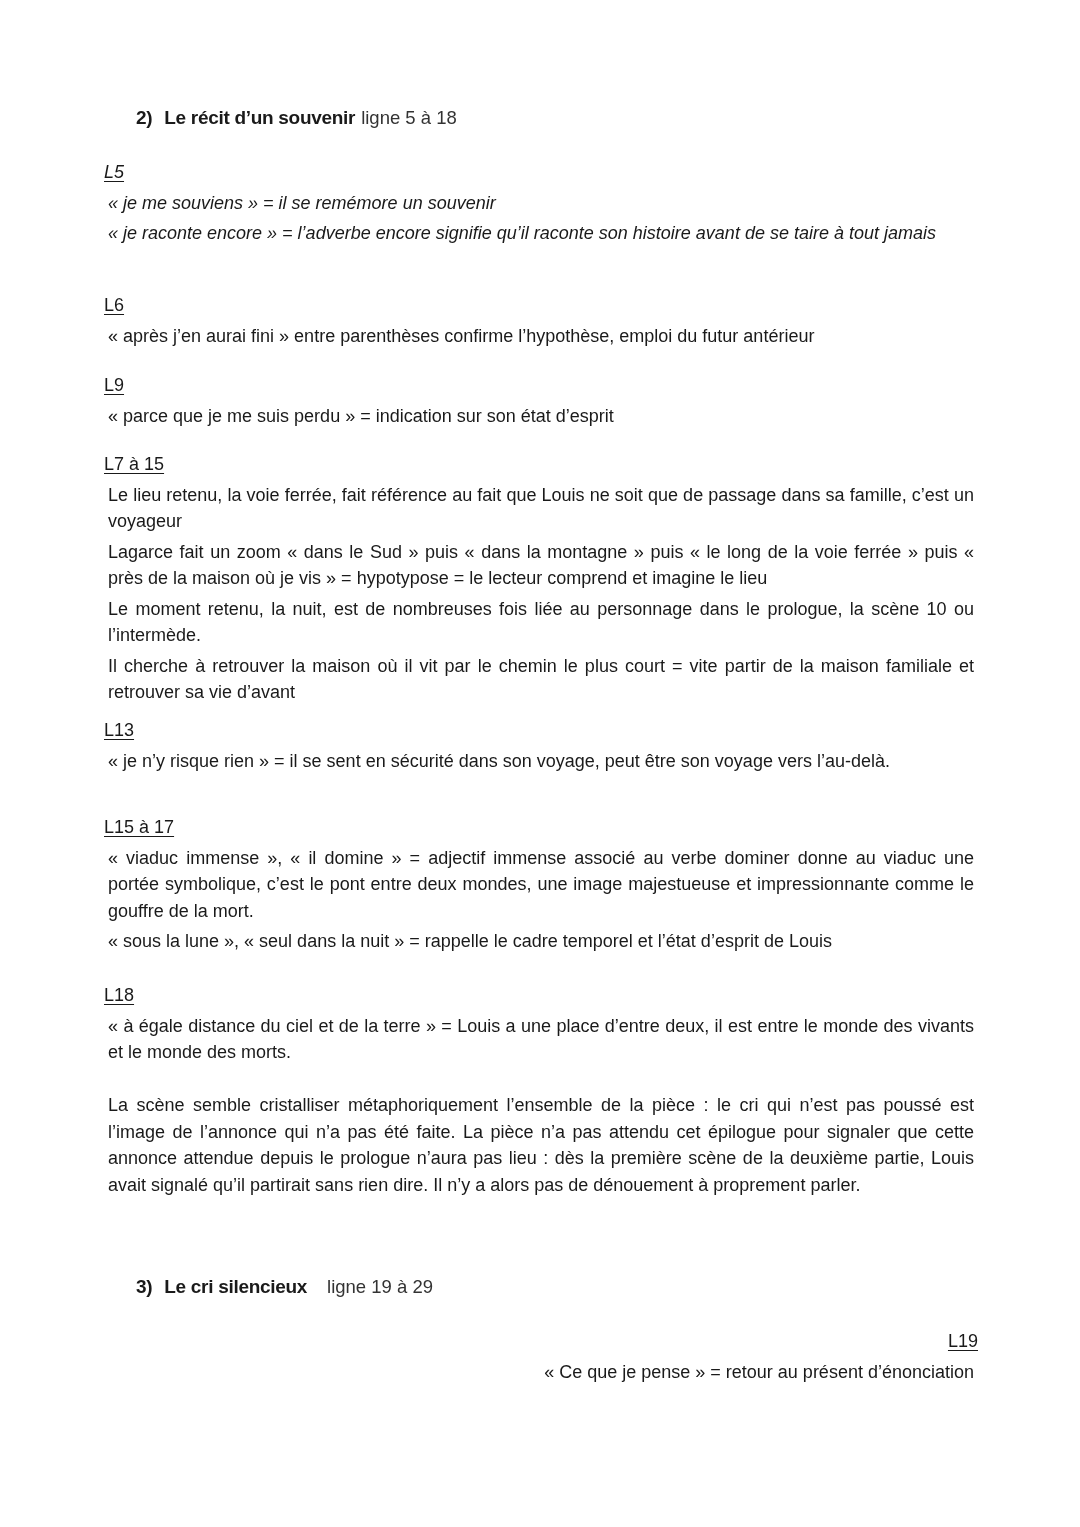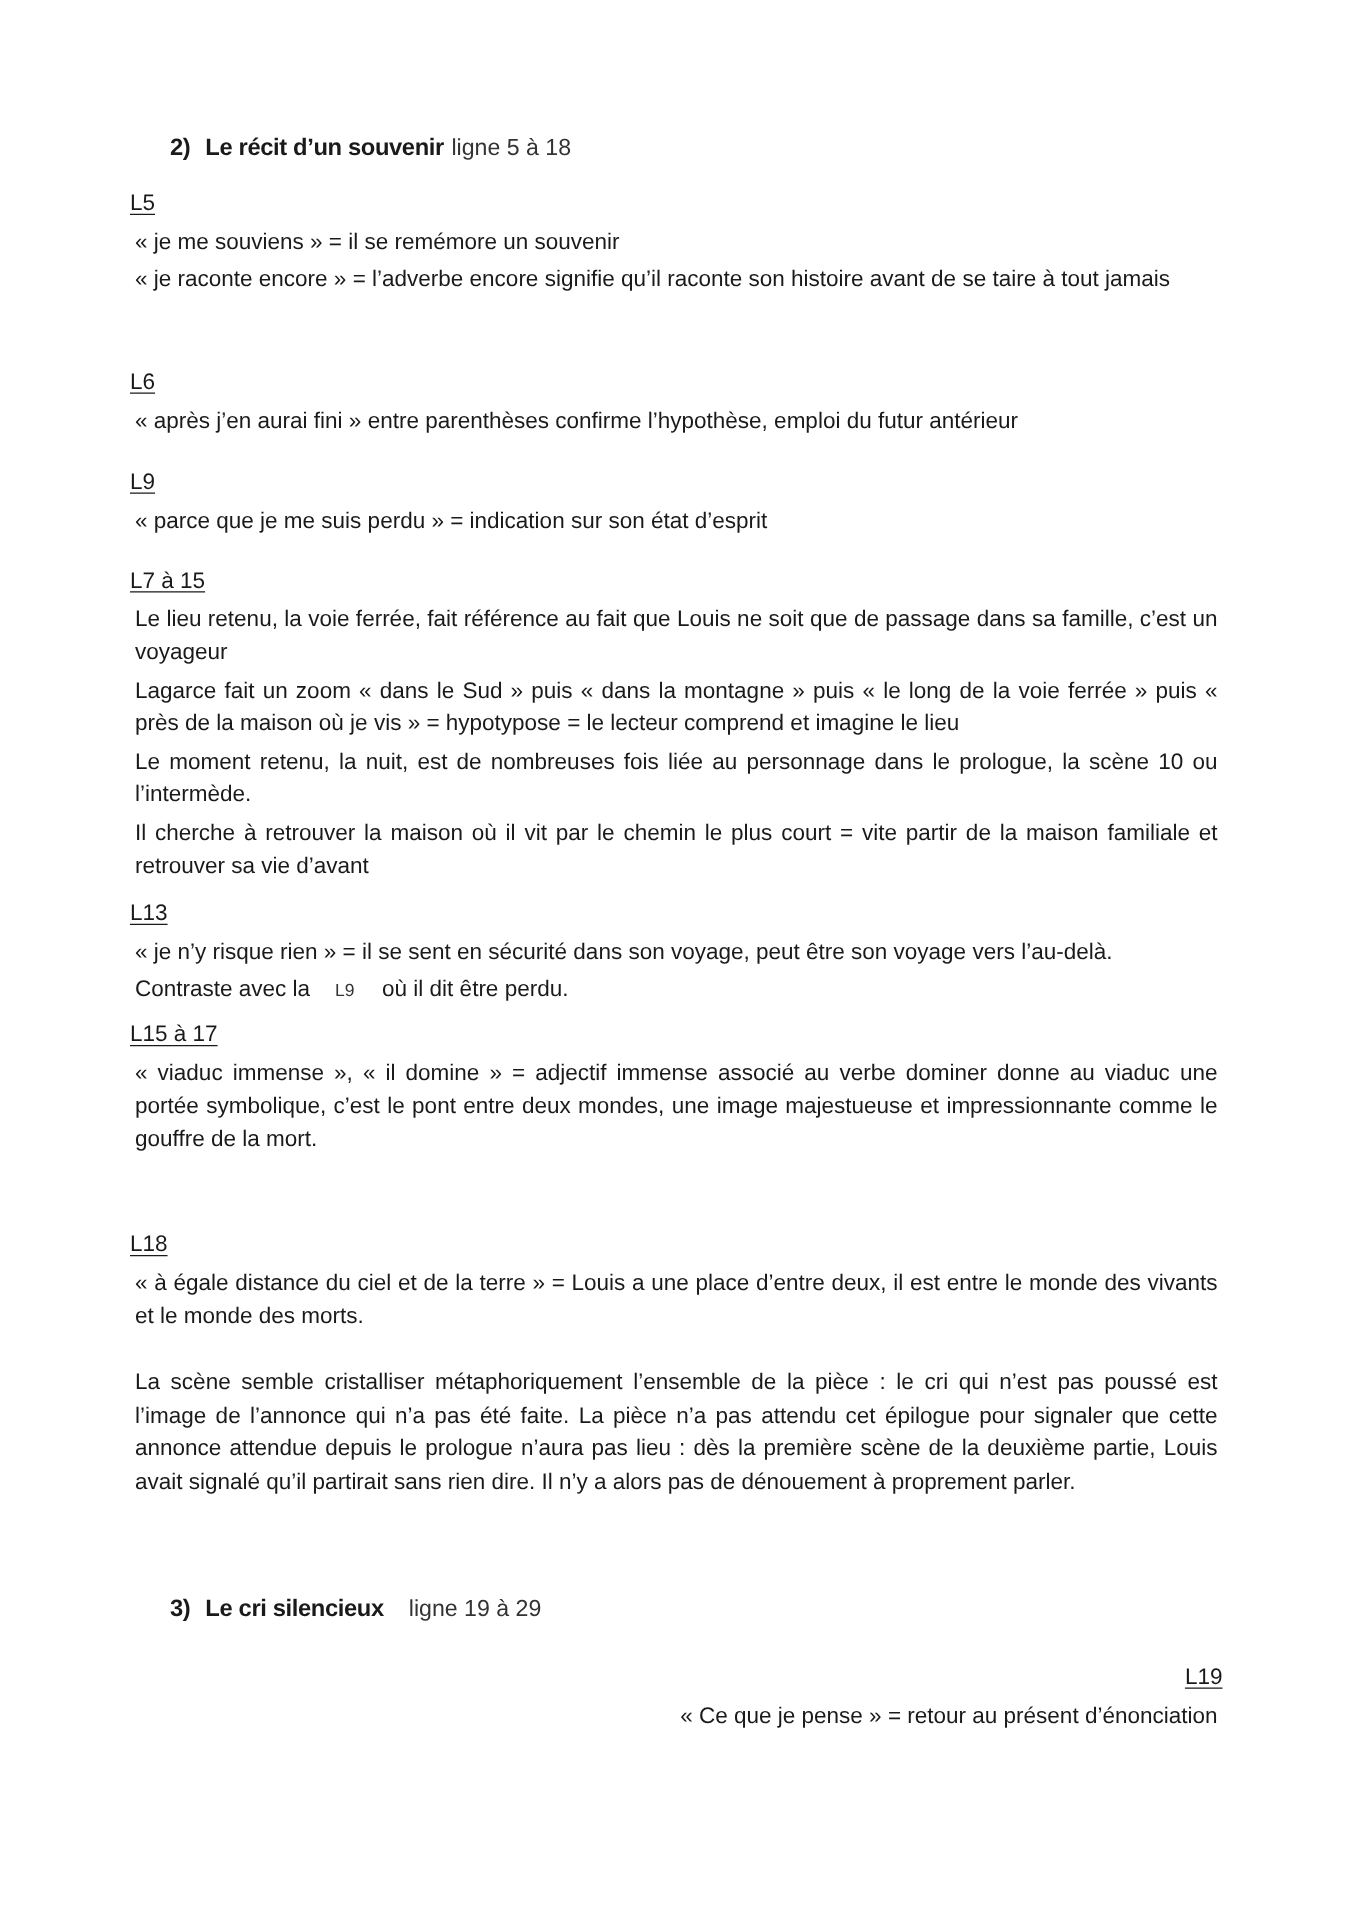--- a/index.html
+++ b/index.html
@@ -66,21 +66,21 @@
   </style>
 </head>
 <body>
 
 <div class="page">
 
   <div class="heading" style="top:107px;">
     <span class="num">2)</span><span class="title">Le récit d’un souvenir</span><span class="range">ligne 5 à 18</span>
   </div>
 
-  <div class="block" style="top:149px;">
+  <div class="block" style="top:159px;font-style:italic;">
     <span class="ref">L5</span>
     <p>« je me souviens » = il se remémore un souvenir</p>
     <p class="justify">« je raconte encore » = l’adverbe encore signifie qu’il raconte son histoire avant de se taire à tout jamais</p>
   </div>
 
   <div class="block" style="top:292px;">
     <span class="ref">L6</span>
     <p>« après j’en aurai fini » entre parenthèses confirme l’hypothèse, emploi du futur antérieur</p>
   </div>
 
@@ -93,28 +93,26 @@
     <span class="ref">L7 à 15</span>
     <p class="justify">Le lieu retenu, la voie ferrée, fait référence au fait que Louis ne soit que de passage dans sa famille, c’est un voyageur</p>
     <p class="justify">Lagarce fait un zoom « dans le Sud » puis « dans la montagne » puis « le long de la voie ferrée » puis « près de la maison où je vis » = hypotypose = le lecteur comprend et imagine le lieu</p>
     <p class="justify">Le moment retenu, la nuit, est de nombreuses fois liée au personnage dans le prologue, la scène 10 ou l’intermède.</p>
     <p class="justify">Il cherche à retrouver la maison où il vit par le chemin le plus court = vite partir de la maison familiale et retrouver sa vie d’avant</p>
   </div>
 
   <div class="block" style="top:717px;">
     <span class="ref">L13</span>
     <p>« je n’y risque rien » = il se sent en sécurité dans son voyage, peut être son voyage vers l’au-delà.</p>
-    <p>
-      <span>Contraste avec la</span><span class="small-ref">L9</span><span>où il dit être perdu.</span>
-    </p>
   </div>
 
   <div class="block" style="top:814px;">
     <span class="ref">L15 à 17</span>
     <p class="justify">« viaduc immense », « il domine » = adjectif immense associé au verbe dominer donne au viaduc une portée symbolique, c’est le pont entre deux mondes, une image majestueuse et impressionnante comme le gouffre de la mort.</p>
+    <p>« sous la lune », « seul dans la nuit » = rappelle le cadre temporel et l’état d’esprit de Louis</p>
   </div>
 
   <div class="block" style="top:982px;">
     <span class="ref">L18</span>
     <p class="justify">« à égale distance du ciel et de la terre » = Louis a une place d’entre deux, il est entre le monde des vivants et le monde des morts.</p>
   </div>
 
   <div class="block" style="top:1088px;">
     <p class="justify">La scène semble cristalliser métaphoriquement l’ensemble de la pièce : le cri qui n’est pas poussé est l’image de l’annonce qui n’a pas été faite. La pièce n’a pas attendu cet épilogue pour signaler que cette annonce attendue depuis le prologue n’aura pas lieu : dès la première scène de la deuxième partie, Louis avait signalé qu’il partirait sans rien dire. Il n’y a alors pas de dénouement à proprement parler.</p>
   </div>

